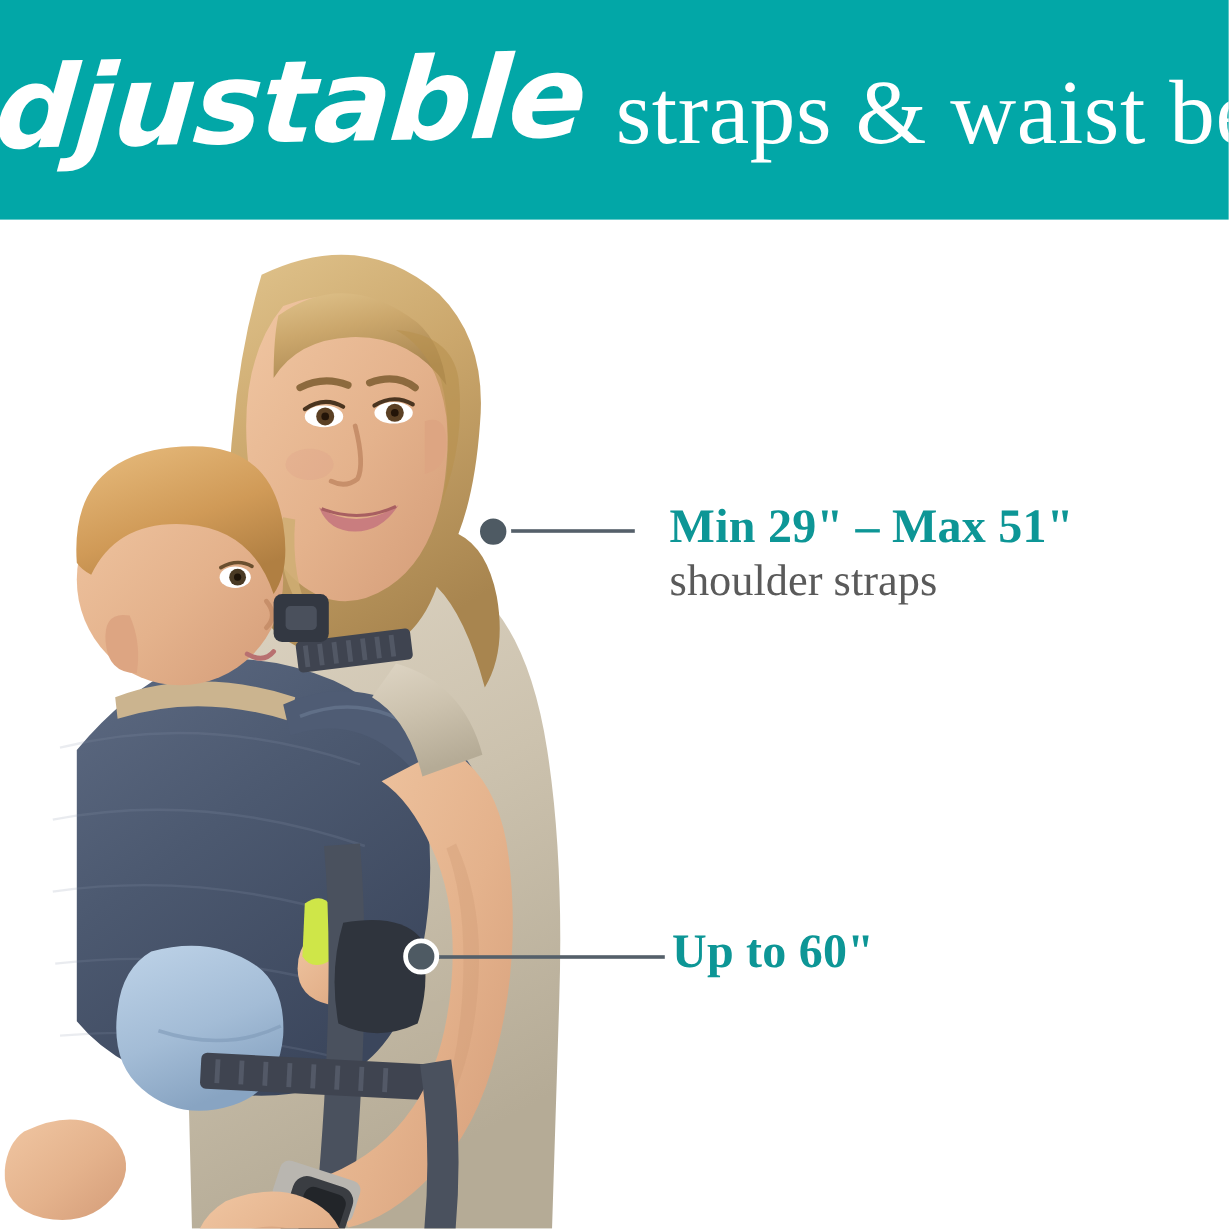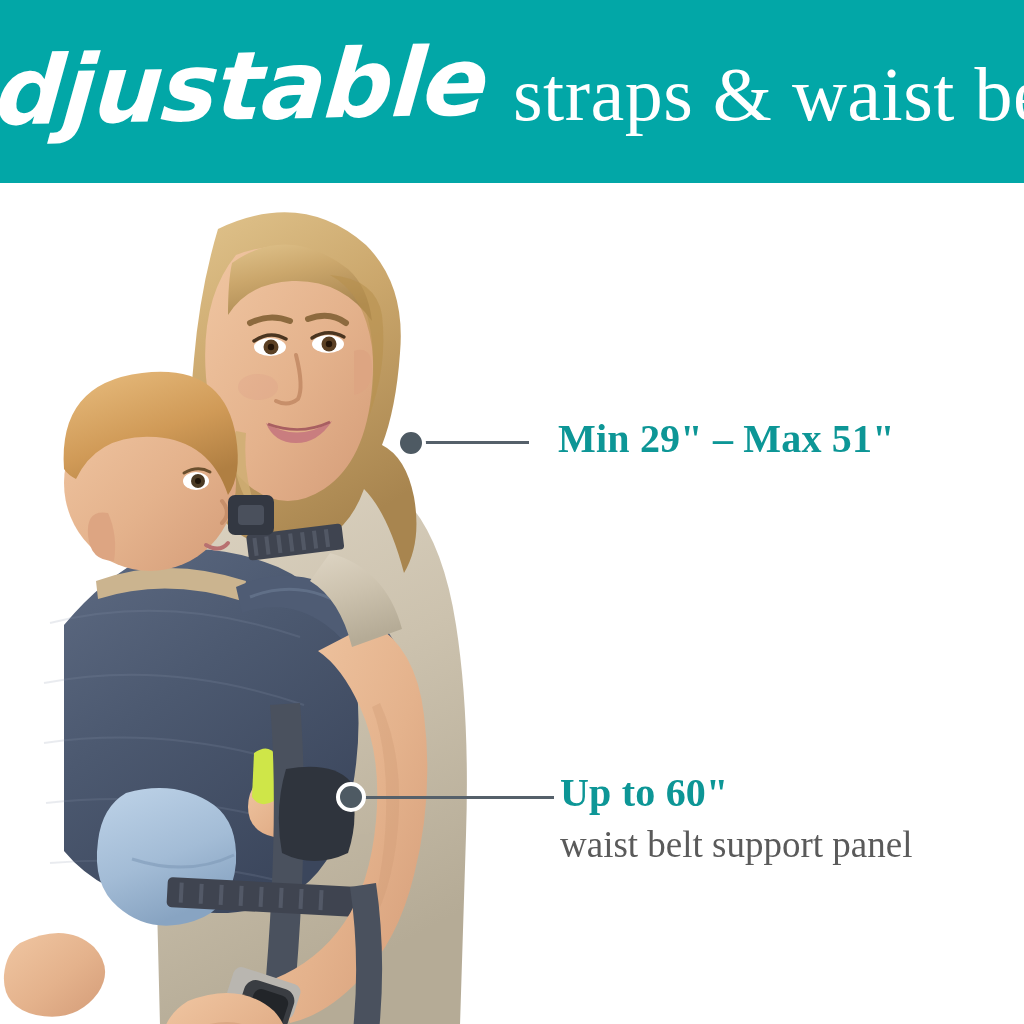--- a/index.html
+++ b/index.html
@@ -241,25 +241,25 @@
 
       <path d="M376 700 q14 96 -4 200 l-26 -4 q18 -98 4 -192 z" fill="#4a515e"></path>
     </svg>
   </div>
 
   <div class="callout">
     <div class="lead" style="left:425px;top:441px;width:104px;"></div>
     <div class="dot" style="left:396px;top:428px;"></div>
     <div class="ctext" style="left:558px;top:418px;">
       <div class="chead">Min 29" – Max 51"</div>
+      <div class="csub" style="margin-top:2px;">shoulder straps</div>
     </div>
   </div>
 
   <div class="callout">
     <div class="lead" style="left:364px;top:796px;width:190px;"></div>
     <div class="dot" style="left:336px;top:782px;"></div>
     <div class="ctext" style="left:560px;top:772px;">
       <div class="chead">Up to 60"</div>
-      <div class="csub">waist belt support panel</div>
     </div>
   </div>
 
 </div>
 
 </body></html>

